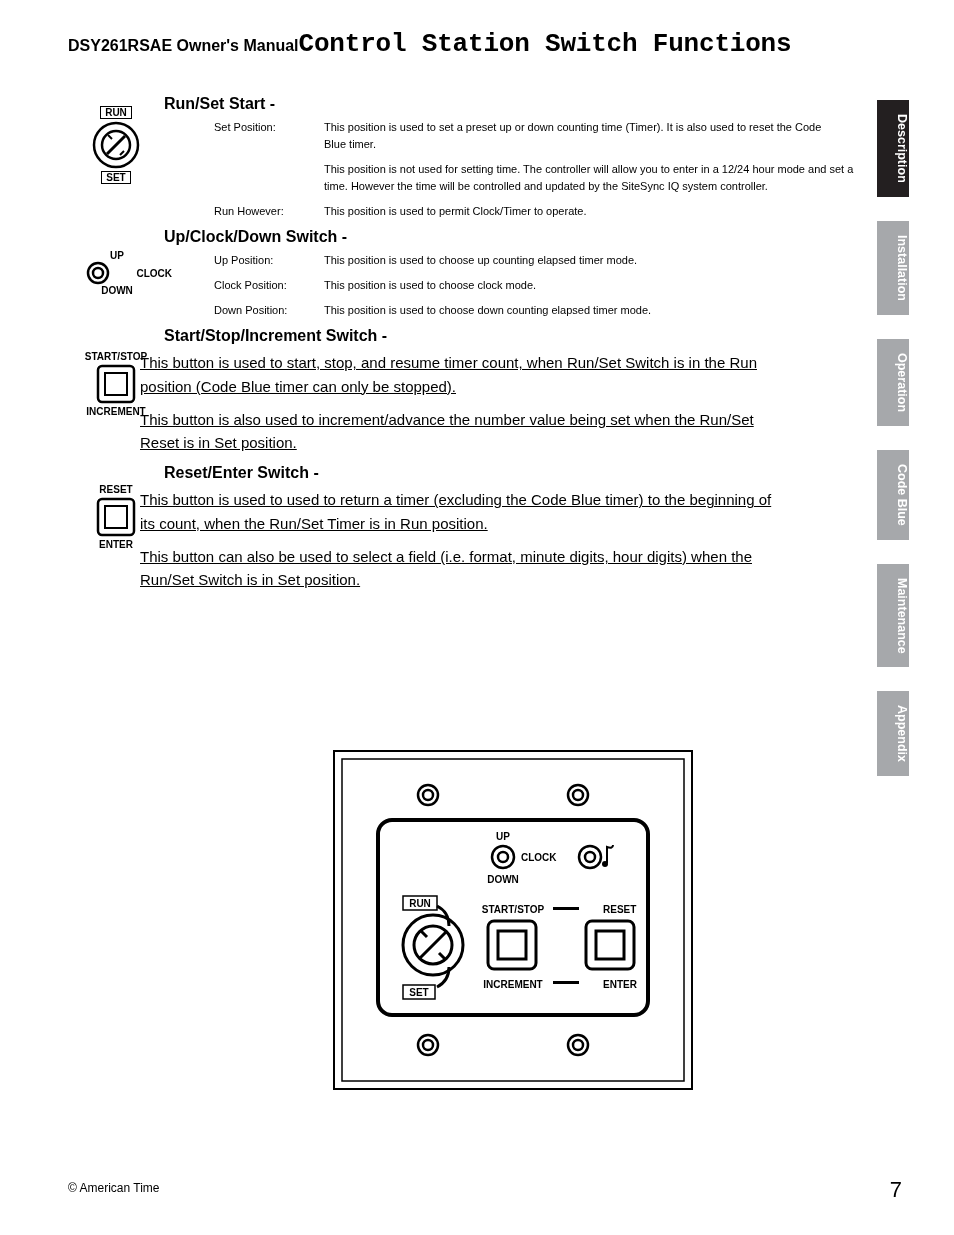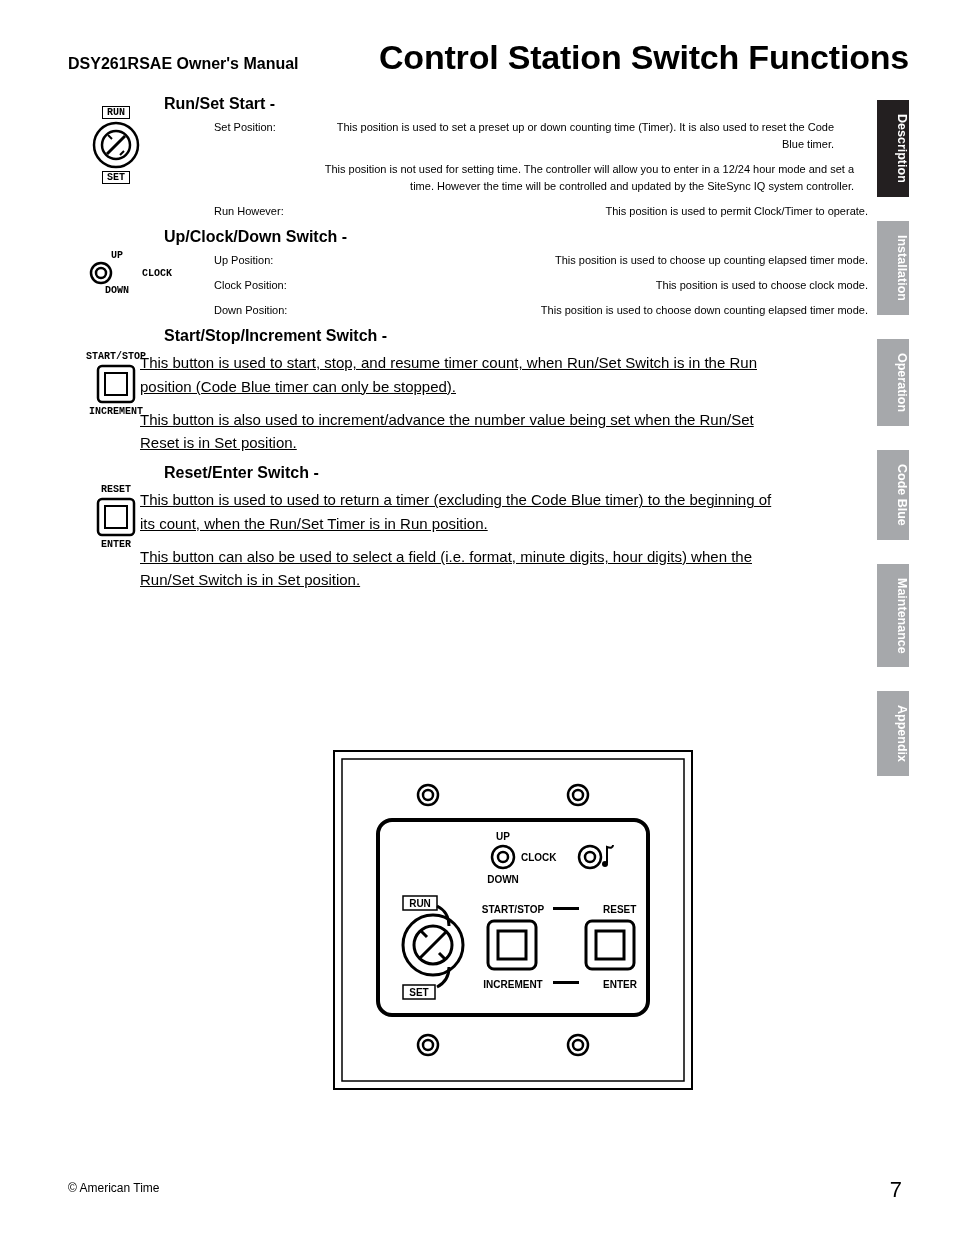--- a/index.html
+++ b/index.html
@@ -14,35 +14,34 @@
     position: relative;
   }
   .page {
     position: relative;
     width: 954px;
     height: 1235px;
     box-sizing: border-box;
   }
   .header {
     position: absolute;
-    top: 38px;
+    top: 29px;
     left: 68px;
     right: 45px;
     display: flex;
-    justify-content: space-between;
     align-items: baseline;
   }
   .manual-title {
     font-weight: bold;
     font-size: 16px;
   }
   .page-title {
-    font-family: Liberation Sans, sans-serif;
-    font-weight: 900;
-    font-size: 34px;
+    font-family: Liberation Mono, monospace;
+    font-weight: 900;
+    font-size: 26px;
     letter-spacing: -0.2px;
   }
   
   .tabs {
     position: absolute;
     right: 45px;
     top: 100px;
     width: 32px;
     display: flex;
     flex-direction: column;
@@ -80,37 +79,36 @@
     display: flex;
     margin-bottom: 8px;
     font-size: 11px;
     line-height: 1.55;
   }
   .defterm {
     flex: 0 0 110px;
   }
   .defdesc {
     flex: 1;
-    text-align: right;
   }
   .bodytext {
     margin-left: 72px;
     font-size: 15px;
     line-height: 1.55;
     margin-bottom: 10px;
     max-width: 640px;
     text-decoration: underline;
   }
 
   
   .illus {
     position: absolute;
     left: 0;
     width: 96px;
-    font-family: Liberation Mono, monospace;
+    font-family: Liberation Sans, sans-serif;
     font-weight: 900;
     font-size: 10px;
     text-align: center;
   }
   .illus .boxlabel {
     display: inline-block;
     border: 1.5px solid #000;
     padding: 0 4px;
     font-size: 10px;
     margin: 1px 0;

